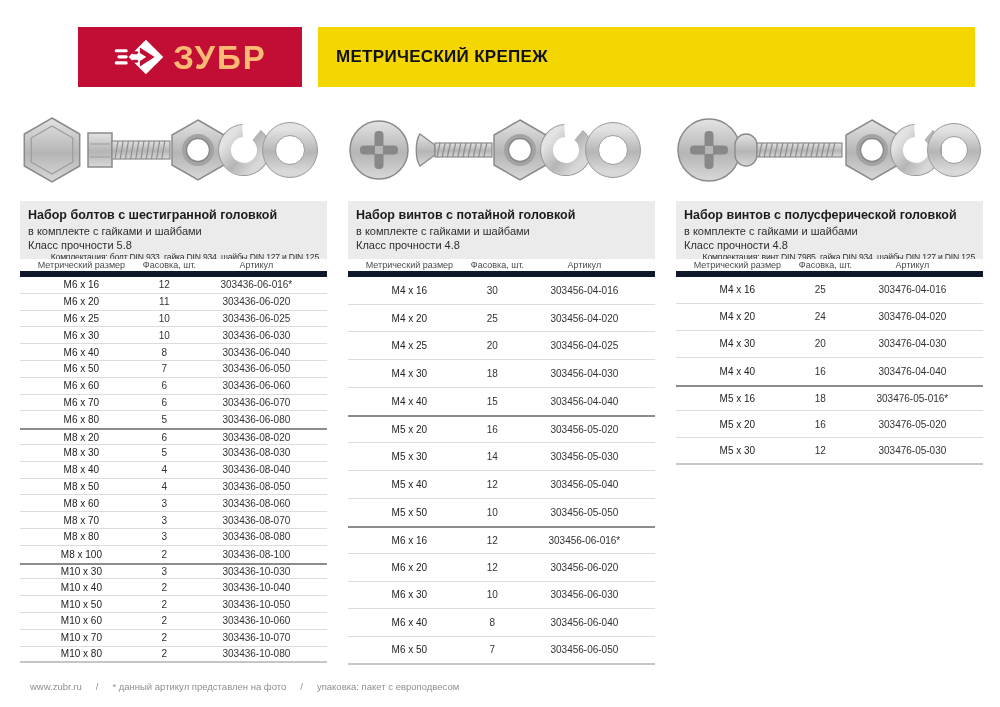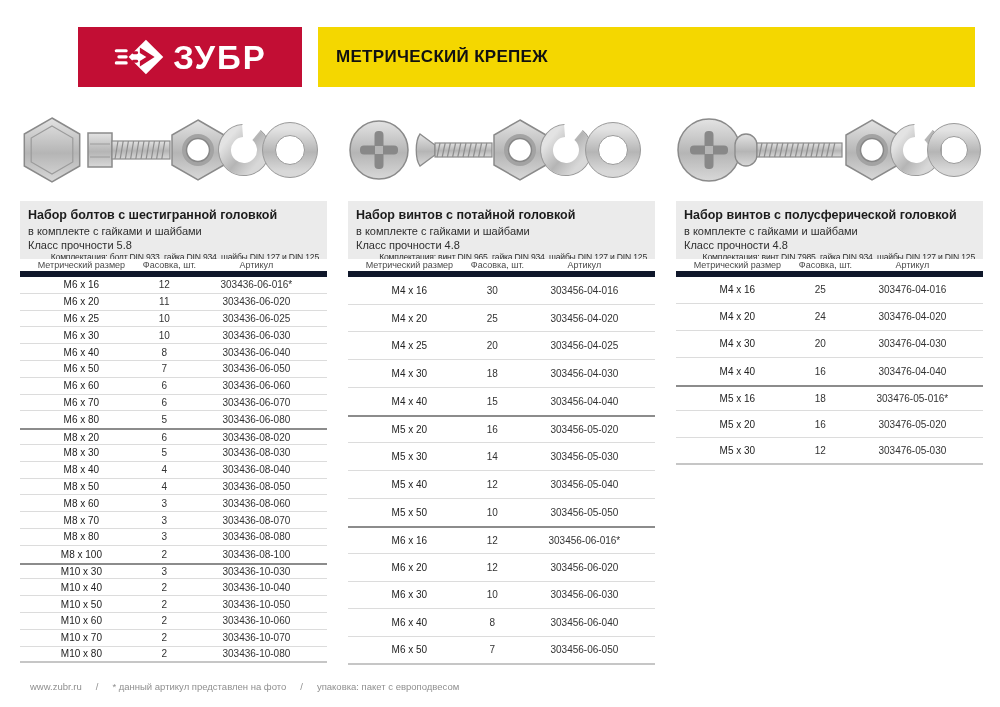--- a/index.html
+++ b/index.html
@@ -5,21 +5,21 @@
   :root{
     --red:#c20e34; --yellow:#f4d700; --infobg:#ebebeb; --txt:#333; --foot:#8f8f8f;
   }
   *{margin:0;padding:0;box-sizing:border-box;}
   html,body{width:1000px;height:707px;background:#fff;overflow:hidden;
     font-family:"Liberation Sans",sans-serif;color:var(--txt);}
   
   .hdr{position:absolute;top:27px;left:0;width:1000px;height:60px;}
   .logo{position:absolute;left:78px;top:0;width:224px;height:60px;background:var(--red);
     display:flex;align-items:center;justify-content:center;gap:8px;}
-  .logo-text{color:#ffffff;font-size:33px;font-weight:700;letter-spacing:2px;line-height:1;text-align:center;}
+  .logo-text{color:#fdba74;font-size:33px;font-weight:700;letter-spacing:2px;line-height:1;text-align:center;}
   .banner{position:absolute;left:318px;top:0;width:657px;height:60px;background:var(--yellow);
     display:flex;align-items:center;}
   .banner span{font-size:17px;font-weight:700;color:#111;padding-left:18px;letter-spacing:.3px;}
   
   .main{position:absolute;top:87px;left:20px;width:963px;display:flex;gap:21px;padding-top:18px;}
   .col{width:307px;flex:0 0 307px;}
   .photo{height:90px;margin-bottom:6px;}
   .info{background:var(--infobg);height:58px;padding:7px 8px 5px 8px;overflow:hidden;}
   .info h2{font-size:12.5px;font-weight:700;color:#1c1c1c;margin-bottom:2px;white-space:nowrap;}
   .info .ln{font-size:11px;color:#2e2e2e;line-height:1.28;white-space:nowrap;}
@@ -273,21 +273,20 @@
           <g transform="translate(265,45)">
   <circle r="21" fill="none" stroke="url(#g2)" stroke-width="13"></circle>
   <circle r="27.5" fill="none" stroke="#9a9a9a" stroke-width="1"></circle>
   <circle r="14.5" fill="none" stroke="#9a9a9a" stroke-width="1"></circle>
           </g>
         </svg></div>
       <div class="info">
         <h2>Набор винтов с потайной головкой</h2>
         <div class="ln">в комплекте с гайками и шайбами</div>
         <div class="ln">Класс прочности 4.8</div>
-        <div class="ln kit">Комплектация: винт DIN 965, гайка DIN 934, шайбы DIN 127 и DIN 125</div>
       </div>
       <div class="thead">
         <span>Метрический размер</span>
         <span>Фасовка, шт.</span>
         <span>Артикул</span>
       </div>
       <div class="row">
         <span class="sz">M4 x 16</span>
         <span class="pk">30</span>
         <span class="ar">303456-04-016</span>

